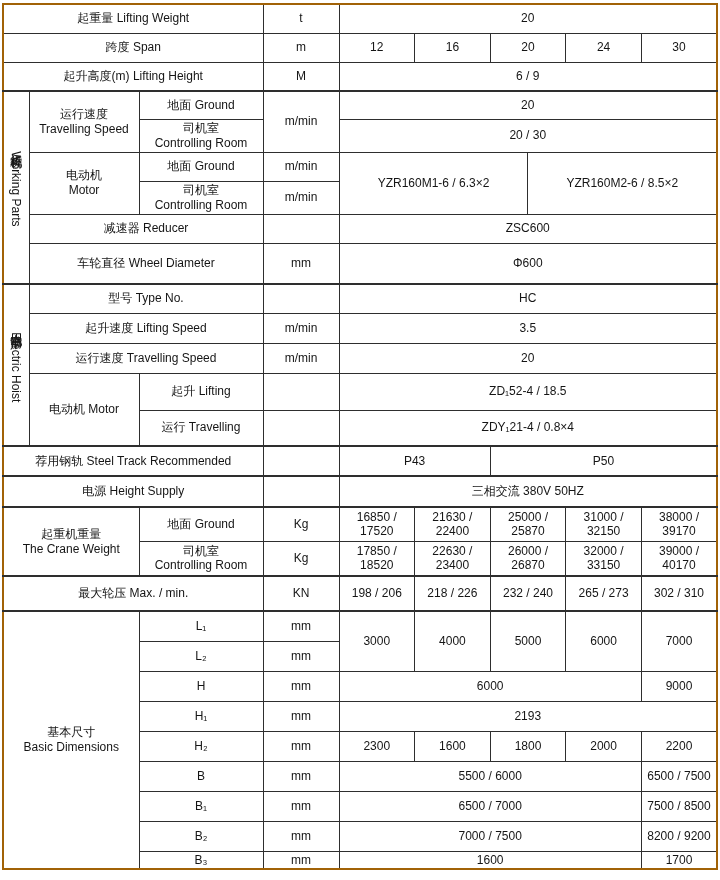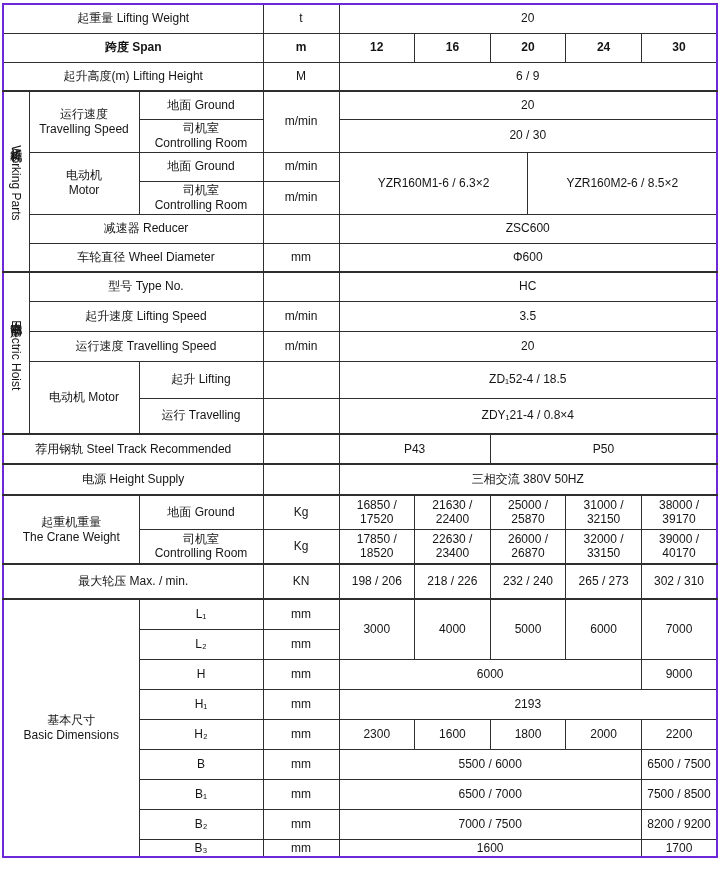--- a/index.html
+++ b/index.html
@@ -1,20 +1,20 @@
 <!DOCTYPE html>
 <html><head>
 <meta charset="utf-8">
 <style>
   html,body { margin:0; padding:0; background:#ffffff; }
   body { width:720px; height:880px; overflow:hidden;
          font-family:"Liberation Sans","DejaVu Sans",sans-serif; color:#111; }
   .page { padding:3px 2px; }
   table.spec { border-collapse:collapse; table-layout:fixed; width:714px;
-               border:2px solid #6d28d9; }
+               border:2px solid #a16207; }
   td { border:1px solid #2e2e2e; text-align:center; vertical-align:middle;
        font-size:12px; line-height:1.22; padding:1px 2px; overflow:hidden;
        white-space:pre-line; color:#151515; }
   tr.sec > td { border-top-width:2px; }
   td.lbl { }
   td.unit { }
   td.val { }
   td.vert { padding:0; }
   .vtext { display:inline-block; writing-mode:vertical-rl; text-orientation:mixed;
            white-space:nowrap; line-height:1.0; font-size:12px; }
@@ -41,21 +41,21 @@
         <col style="width:37.8px">
         <col style="width:37.8px">
         <col style="width:37.8px">
     </colgroup>
     <tbody id="spec-body">
         <tr style="height: 29px;">
           <td colspan="3" class="lbl">起重量  Lifting Weight</td>
           <td class="unit">t</td>
           <td colspan="10" class="val">20</td>
         </tr>
-        <tr style="height: 29px; font-weight: bold;">
+        <tr style="height: 29px;">
           <td colspan="3" class="lbl">跨度   Span</td>
           <td class="unit">m</td>
           <td colspan="2" class="val">12</td>
           <td colspan="2" class="val">16</td>
           <td colspan="2" class="val">20</td>
           <td colspan="2" class="val">24</td>
           <td colspan="2" class="val">30</td>
         </tr>
         <tr style="height: 29px; margin-left: 41px;">
           <td colspan="3" class="lbl">起升高度(m)  Lifting Height</td>
@@ -86,21 +86,21 @@
         <tr style="height: 33px;">
           <td class="lbl">司机室
 Controlling Room</td>
           <td class="unit">m/min</td>
         </tr>
         <tr style="height: 29px; padding-left: 44px;">
           <td colspan="2" class="lbl">减速器 Reducer</td>
           <td class="unit"></td>
           <td colspan="10" class="val">ZSC600</td>
         </tr>
-        <tr style="height: 29px;">
+        <tr style="height: 41px;">
           <td colspan="2" class="lbl">车轮直径 Wheel Diameter</td>
           <td class="unit">mm</td>
           <td colspan="10" class="val">Φ600</td>
         </tr>
         <tr class="sec" style="height: 29px;">
           <td rowspan="5" class="vert"><div class="vtext"><span class="vcn">电动葫芦</span> <span class="ven">Electric Hoist</span></div></td>
           <td colspan="2" class="lbl">型号 Type No.</td>
           <td class="unit"></td>
           <td colspan="10" class="val">HC</td>
         </tr>

